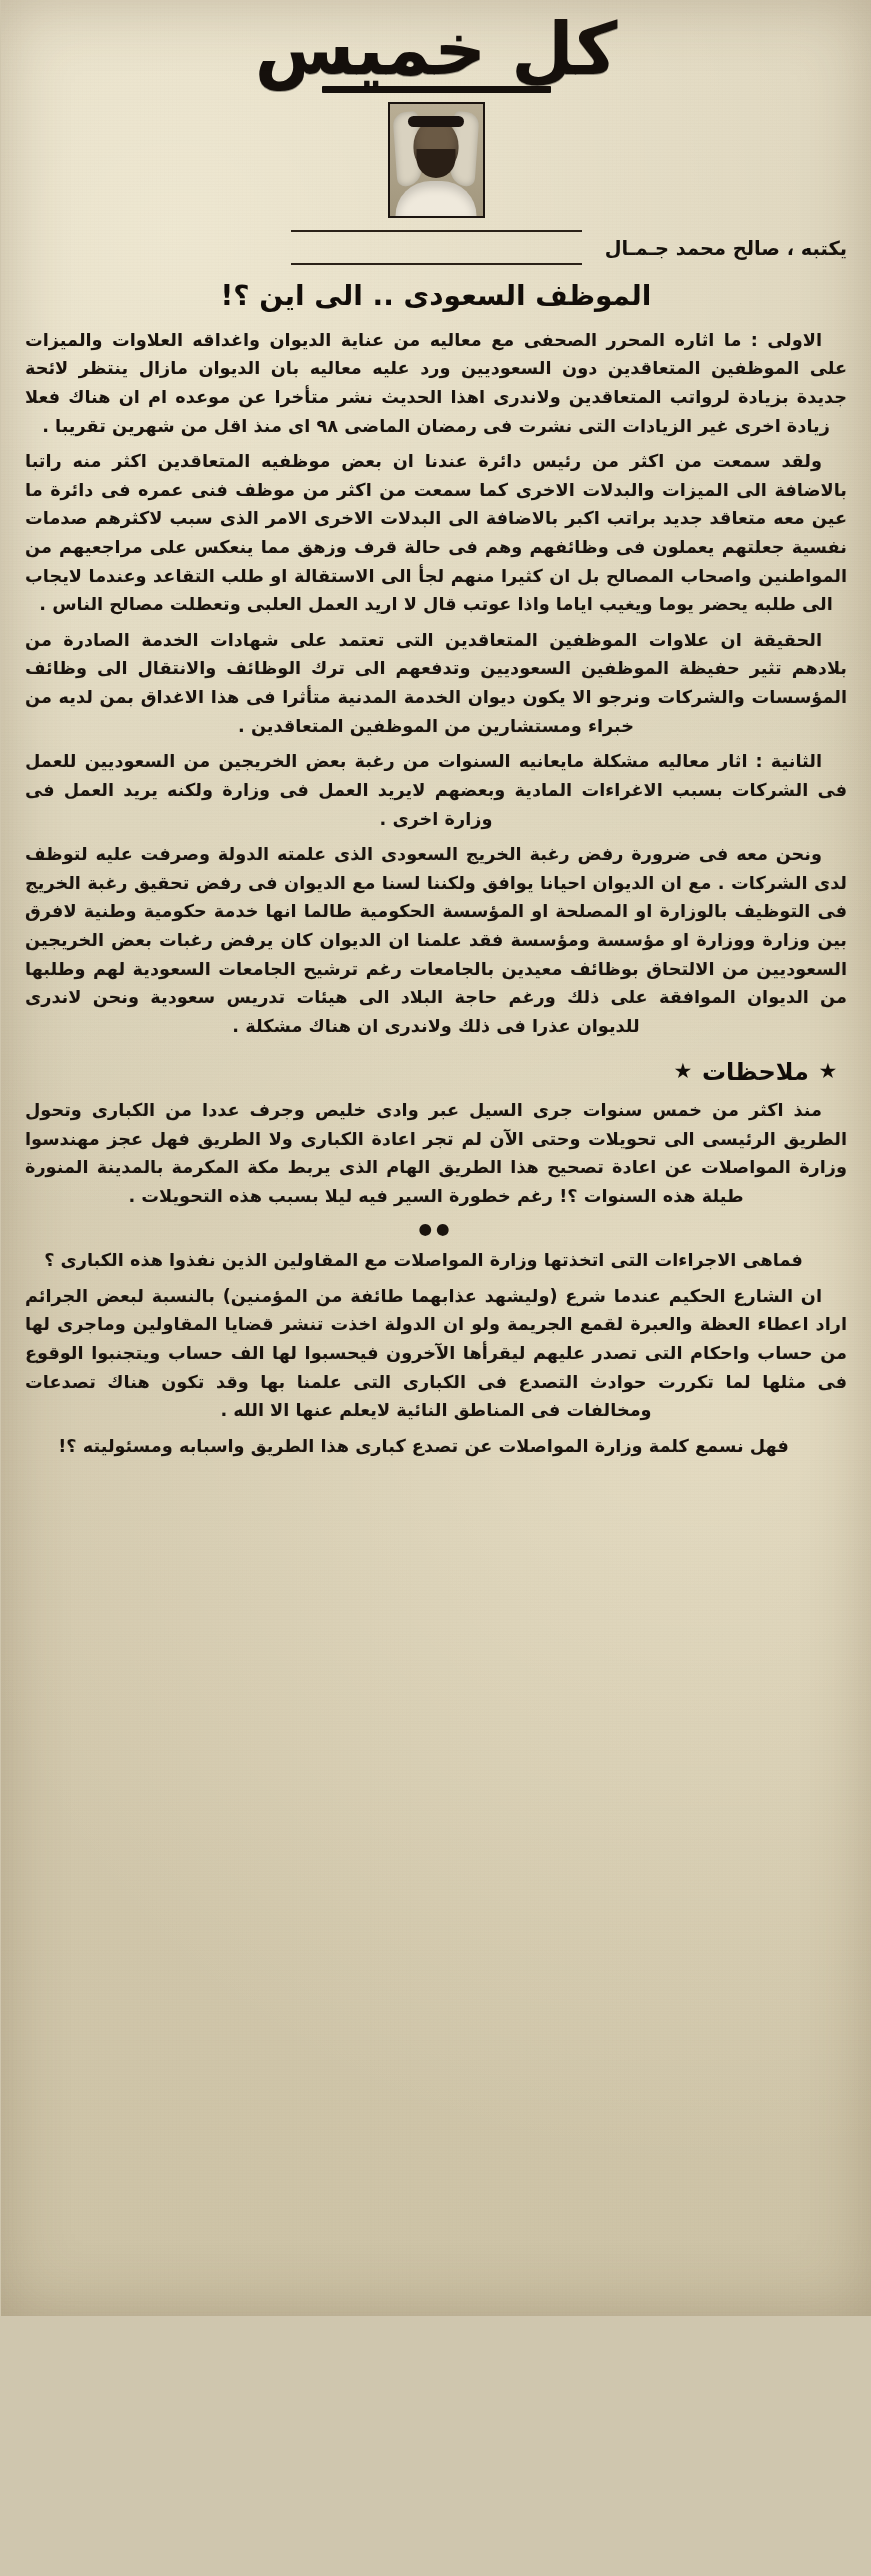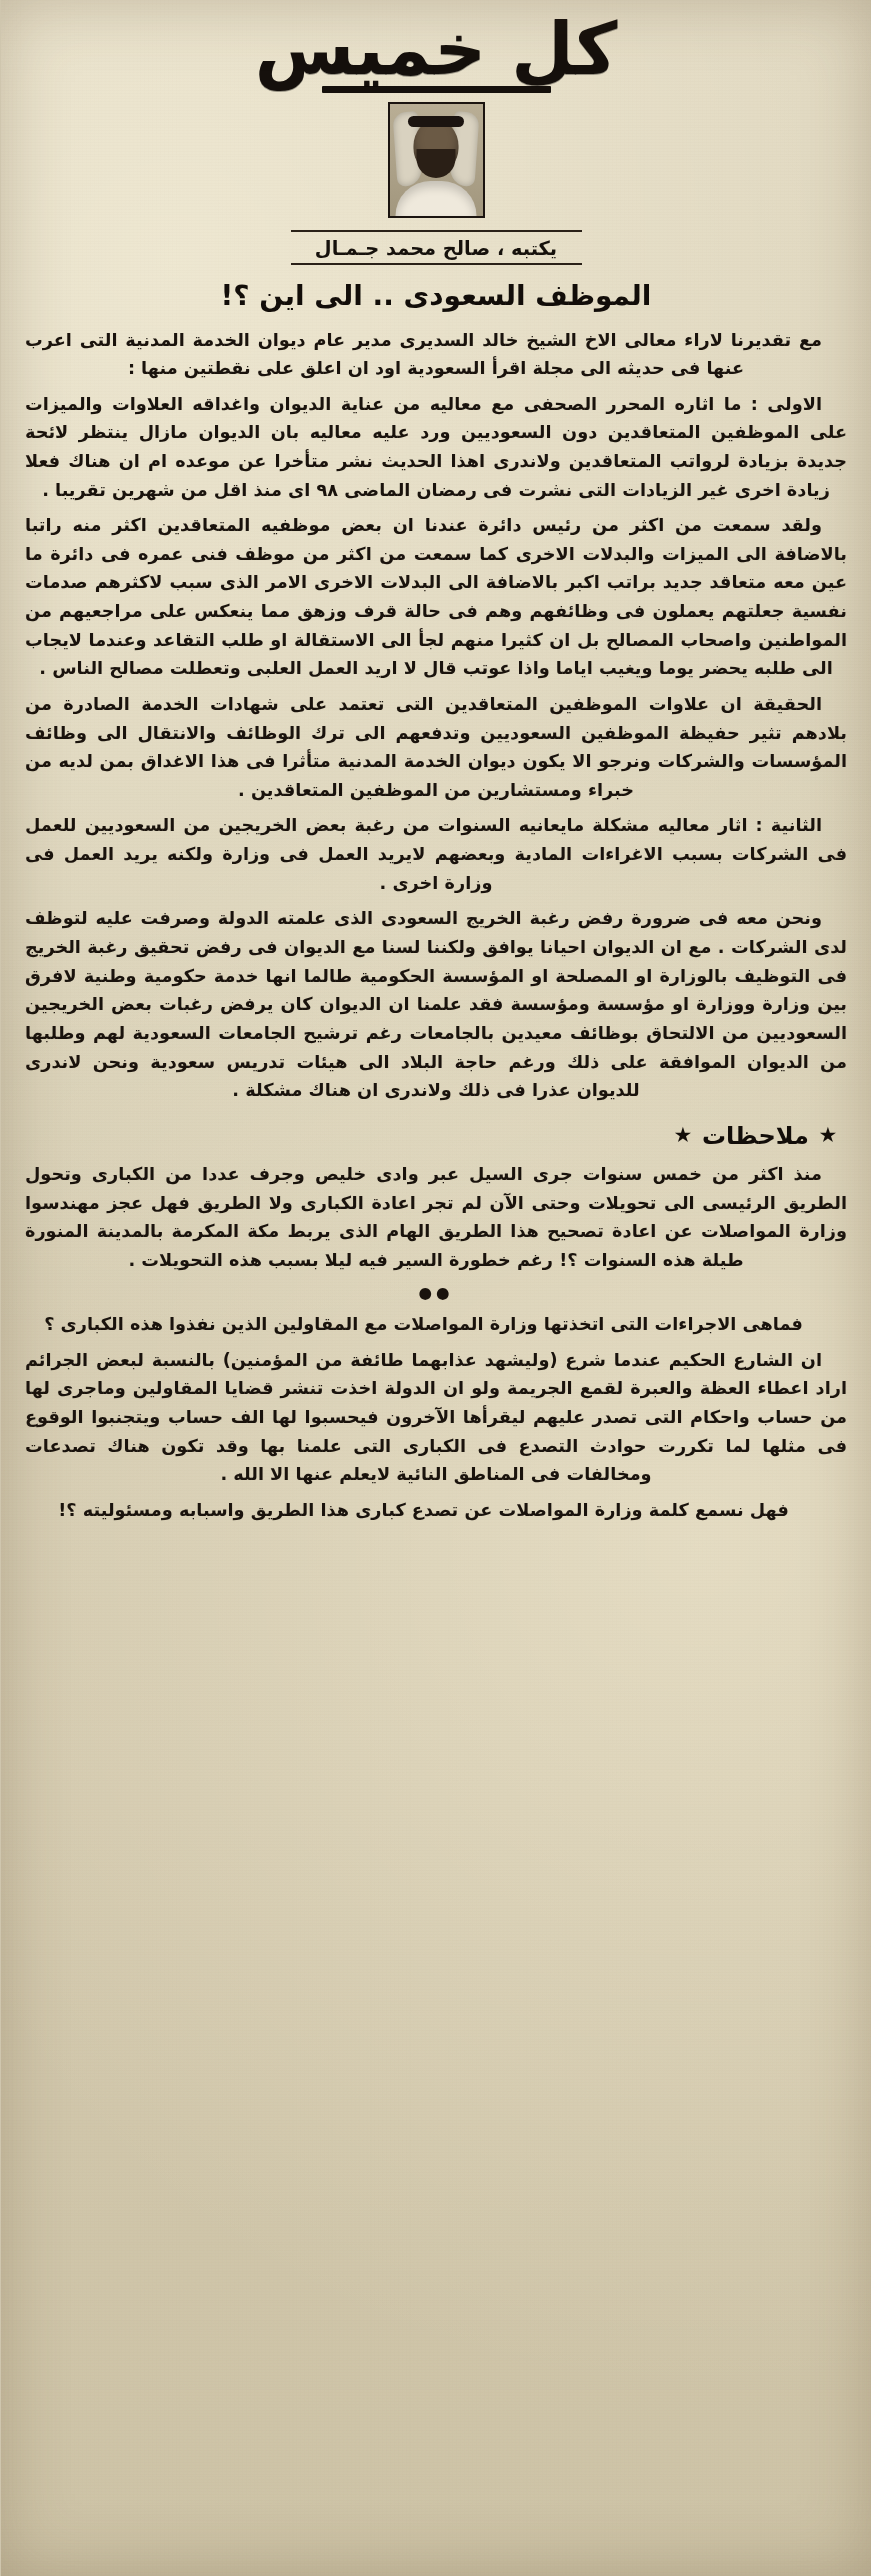--- a/index.html
+++ b/index.html
@@ -9,21 +9,21 @@
   }
   body {
     width: 872px;
     height: 2576px;
     overflow: hidden;
     font-family: "DejaVu Sans", sans-serif;
   }
   .page {
     position: relative;
     width: 872px;
-    height: 2576px;
+    height: 2316px;
     background: #d8cfb6;
     background-image:
       radial-gradient(circle at 20% 10%, rgba(255,250,230,0.55), rgba(255,250,230,0) 45%),
       radial-gradient(circle at 80% 60%, rgba(255,248,225,0.4), rgba(255,248,225,0) 50%),
       linear-gradient(180deg, #dbd2ba 0%, #d5ccb2 35%, #d2c8ad 70%, #cdc3a6 100%);
     box-sizing: border-box;
     padding: 0;
     color: #1a1410;
   }
   
@@ -127,21 +127,21 @@
     top: 45px;
     transform: translateX(-50%);
     width: 39px;
     height: 29px;
     background: #2a1f16;
     border-radius: 0 0 21px 21px;
   }
 
   
   .byline {
-    text-align: center;
+    text-align: right;
     margin: 11.6px auto 3.9px auto;
   }
   .byline-rule {
     width: 291px;
     height: 1.9px;
     background: #2a2118;
     margin: 0 auto;
   }
   .byline-text {
     font-size: 19.4px;
@@ -230,21 +230,20 @@
 
     <div class="byline">
       <div class="byline-rule"></div>
       <div class="byline-text">يكتبه ، صالح محمد جـمـال</div>
       <div class="byline-rule"></div>
     </div>
 
     <div class="headline">الموظف السعودى .. الى اين ؟!</div>
 
     <div class="body-text">
-      <p>مع تقديرنا لاراء معالى الاخ الشيخ خالد السديرى مدير عام ديوان الخدمة المدنية التى اعرب عنها فى حديثه الى مجلة اقرأ السعودية اود ان اعلق على نقطتين منها :</p>
       <p>الاولى : ما اثاره المحرر الصحفى مع معاليه من عناية الديوان واغداقه العلاوات والميزات على الموظفين المتعاقدين دون السعوديين ورد عليه معاليه بان الديوان مازال ينتظر لائحة جديدة بزيادة لرواتب المتعاقدين ولاندرى اهذا الحديث نشر متأخرا عن موعده ام ان هناك فعلا زيادة اخرى غير الزيادات التى نشرت فى رمضان الماضى ٩٨ اى منذ اقل من شهرين تقريبا .</p>
       <p>ولقد سمعت من اكثر من رئيس دائرة عندنا ان بعض موظفيه المتعاقدين اكثر منه راتبا بالاضافة الى الميزات والبدلات الاخرى كما سمعت من اكثر من موظف فنى عمره فى دائرة ما عين معه متعاقد جديد براتب اكبر بالاضافة الى البدلات الاخرى الامر الذى سبب لاكثرهم صدمات نفسية جعلتهم يعملون فى وظائفهم وهم فى حالة قرف وزهق مما ينعكس على مراجعيهم من المواطنين واصحاب المصالح بل ان كثيرا منهم لجأ الى الاستقالة او طلب التقاعد وعندما لايجاب الى طلبه يحضر يوما ويغيب اياما واذا عوتب قال لا اريد العمل العلبى وتعطلت مصالح الناس .</p>
       <p>الحقيقة ان علاوات الموظفين المتعاقدين التى تعتمد على شهادات الخدمة الصادرة من بلادهم تثير حفيظة الموظفين السعوديين وتدفعهم الى ترك الوظائف والانتقال الى وظائف المؤسسات والشركات ونرجو الا يكون ديوان الخدمة المدنية متأثرا فى هذا الاغداق بمن لديه من خبراء ومستشارين من الموظفين المتعاقدين .</p>
       <p>الثانية : اثار معاليه مشكلة مايعانيه السنوات من رغبة بعض الخريجين من السعوديين للعمل فى الشركات بسبب الاغراءات المادية وبعضهم لايريد العمل فى وزارة ولكنه يريد العمل فى وزارة اخرى .</p>
       <p>ونحن معه فى ضرورة رفض رغبة الخريج السعودى الذى علمته الدولة وصرفت عليه لتوظف لدى الشركات . مع ان الديوان احيانا يوافق ولكننا لسنا مع الديوان فى رفض تحقيق رغبة الخريج فى التوظيف بالوزارة او المصلحة او المؤسسة الحكومية طالما انها خدمة حكومية وطنية لافرق بين وزارة ووزارة او مؤسسة ومؤسسة فقد علمنا ان الديوان كان يرفض رغبات بعض الخريجين السعوديين من الالتحاق بوظائف معيدين بالجامعات رغم ترشيح الجامعات السعودية لهم وطلبها من الديوان الموافقة على ذلك ورغم حاجة البلاد الى هيئات تدريس سعودية ونحن لاندرى للديوان عذرا فى ذلك ولاندرى ان هناك مشكلة .</p>
     </div>
 
     <div class="section-head">
       <span class="star">★</span><span>ملاحظات</span><span class="star">★</span>
     </div>

